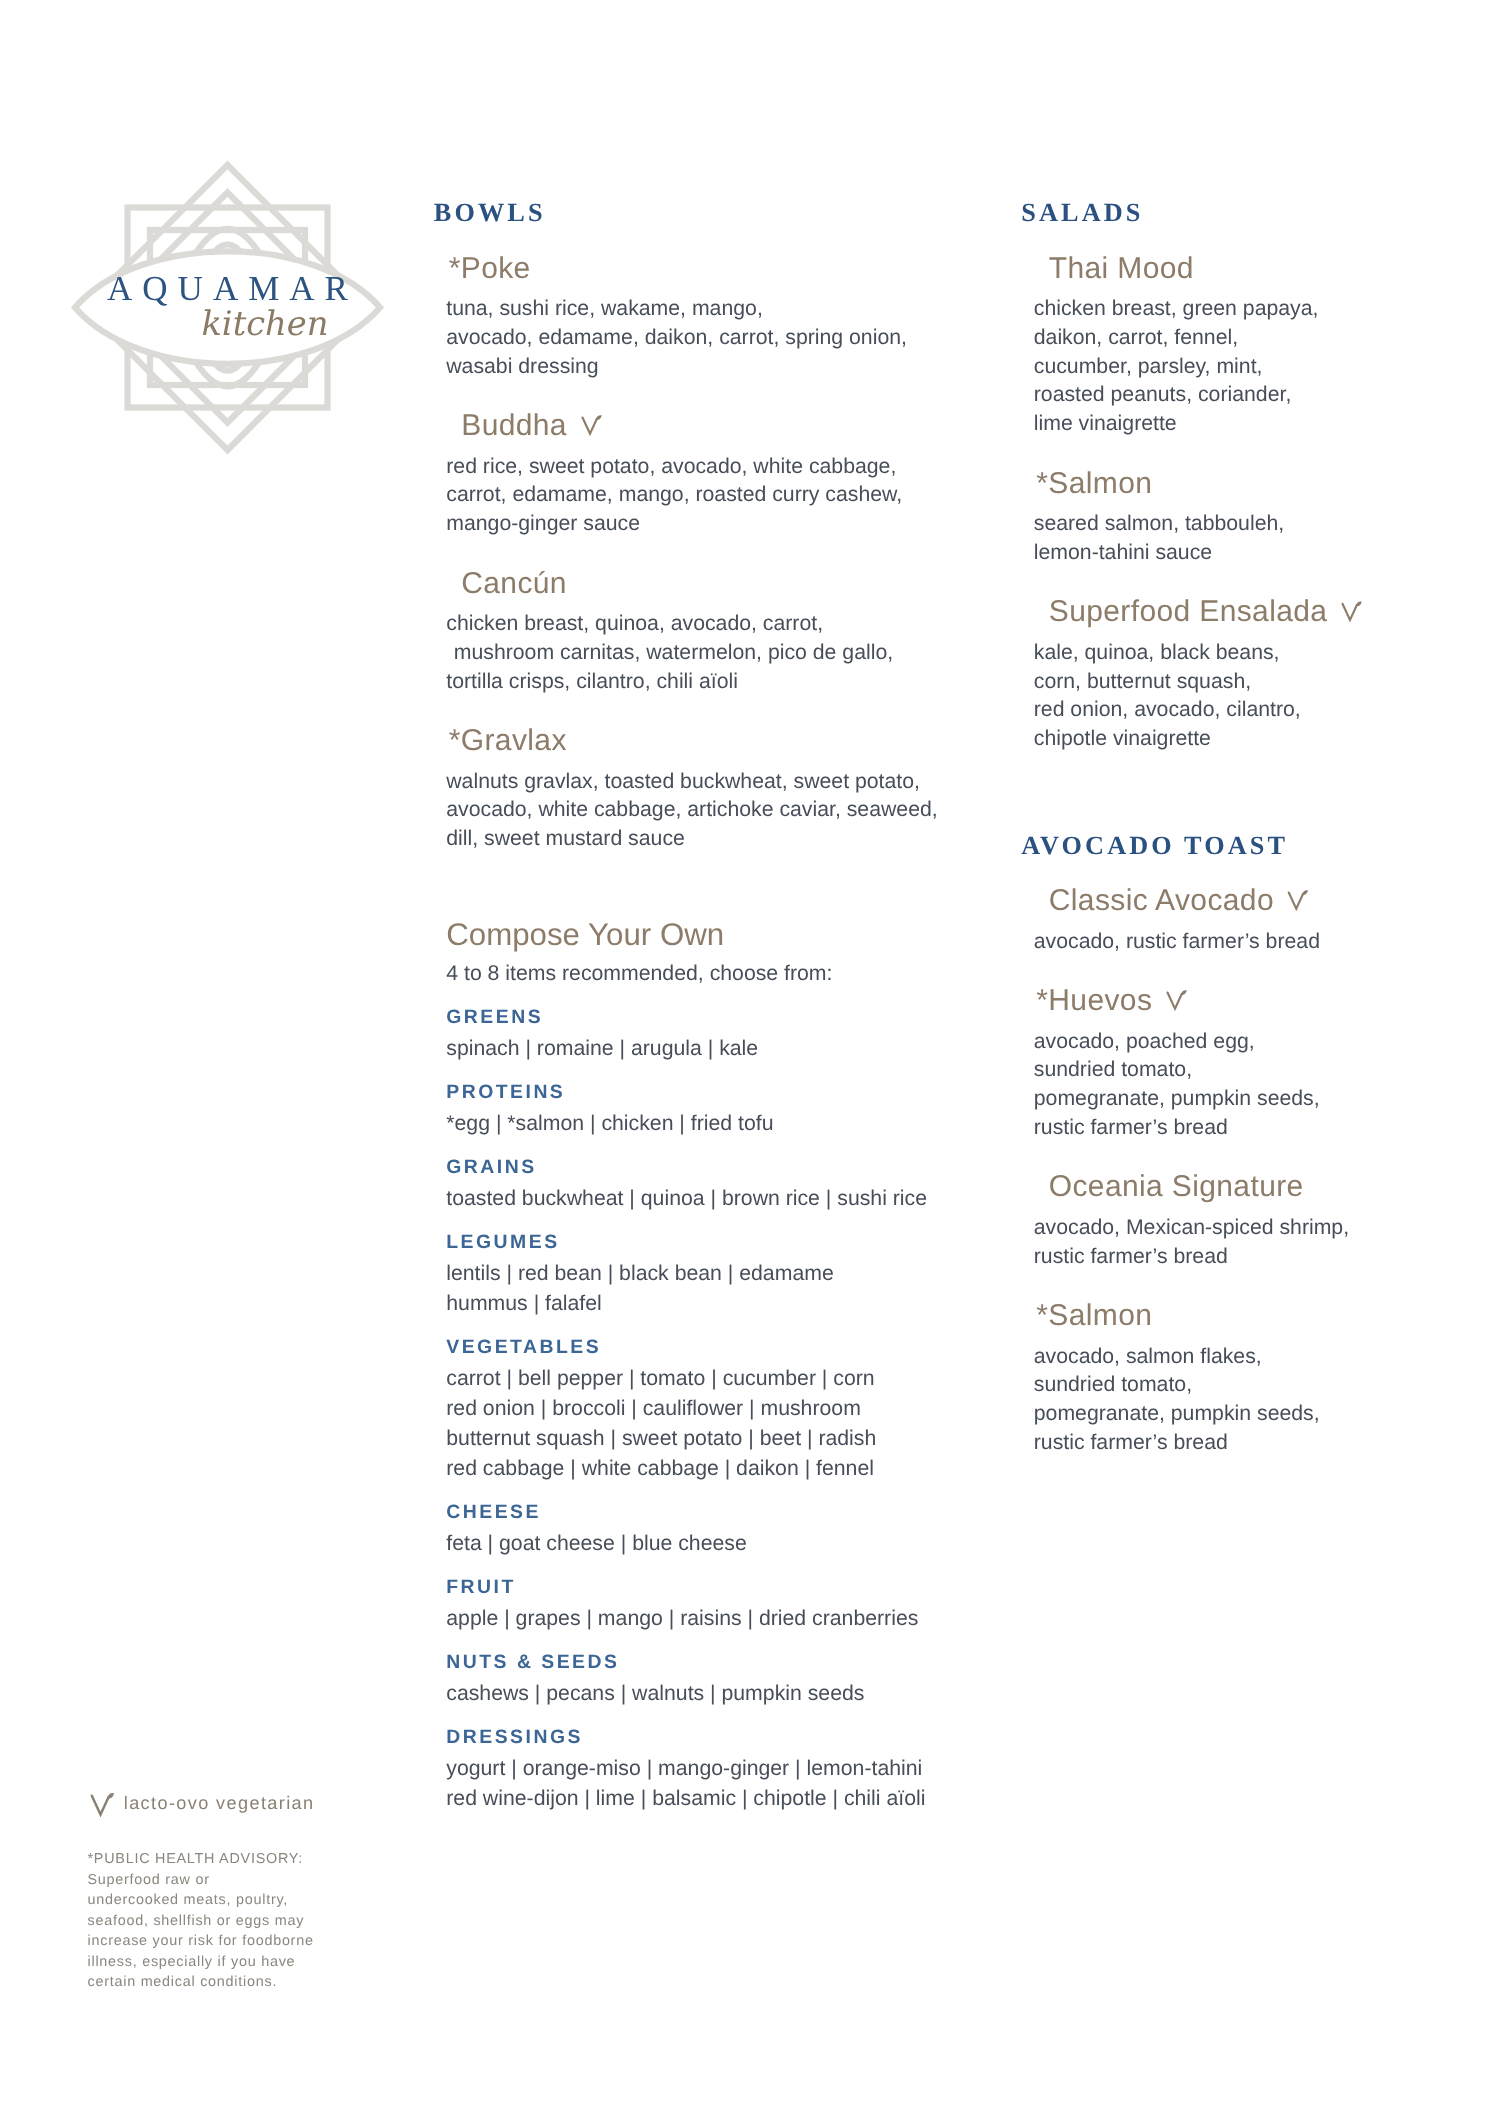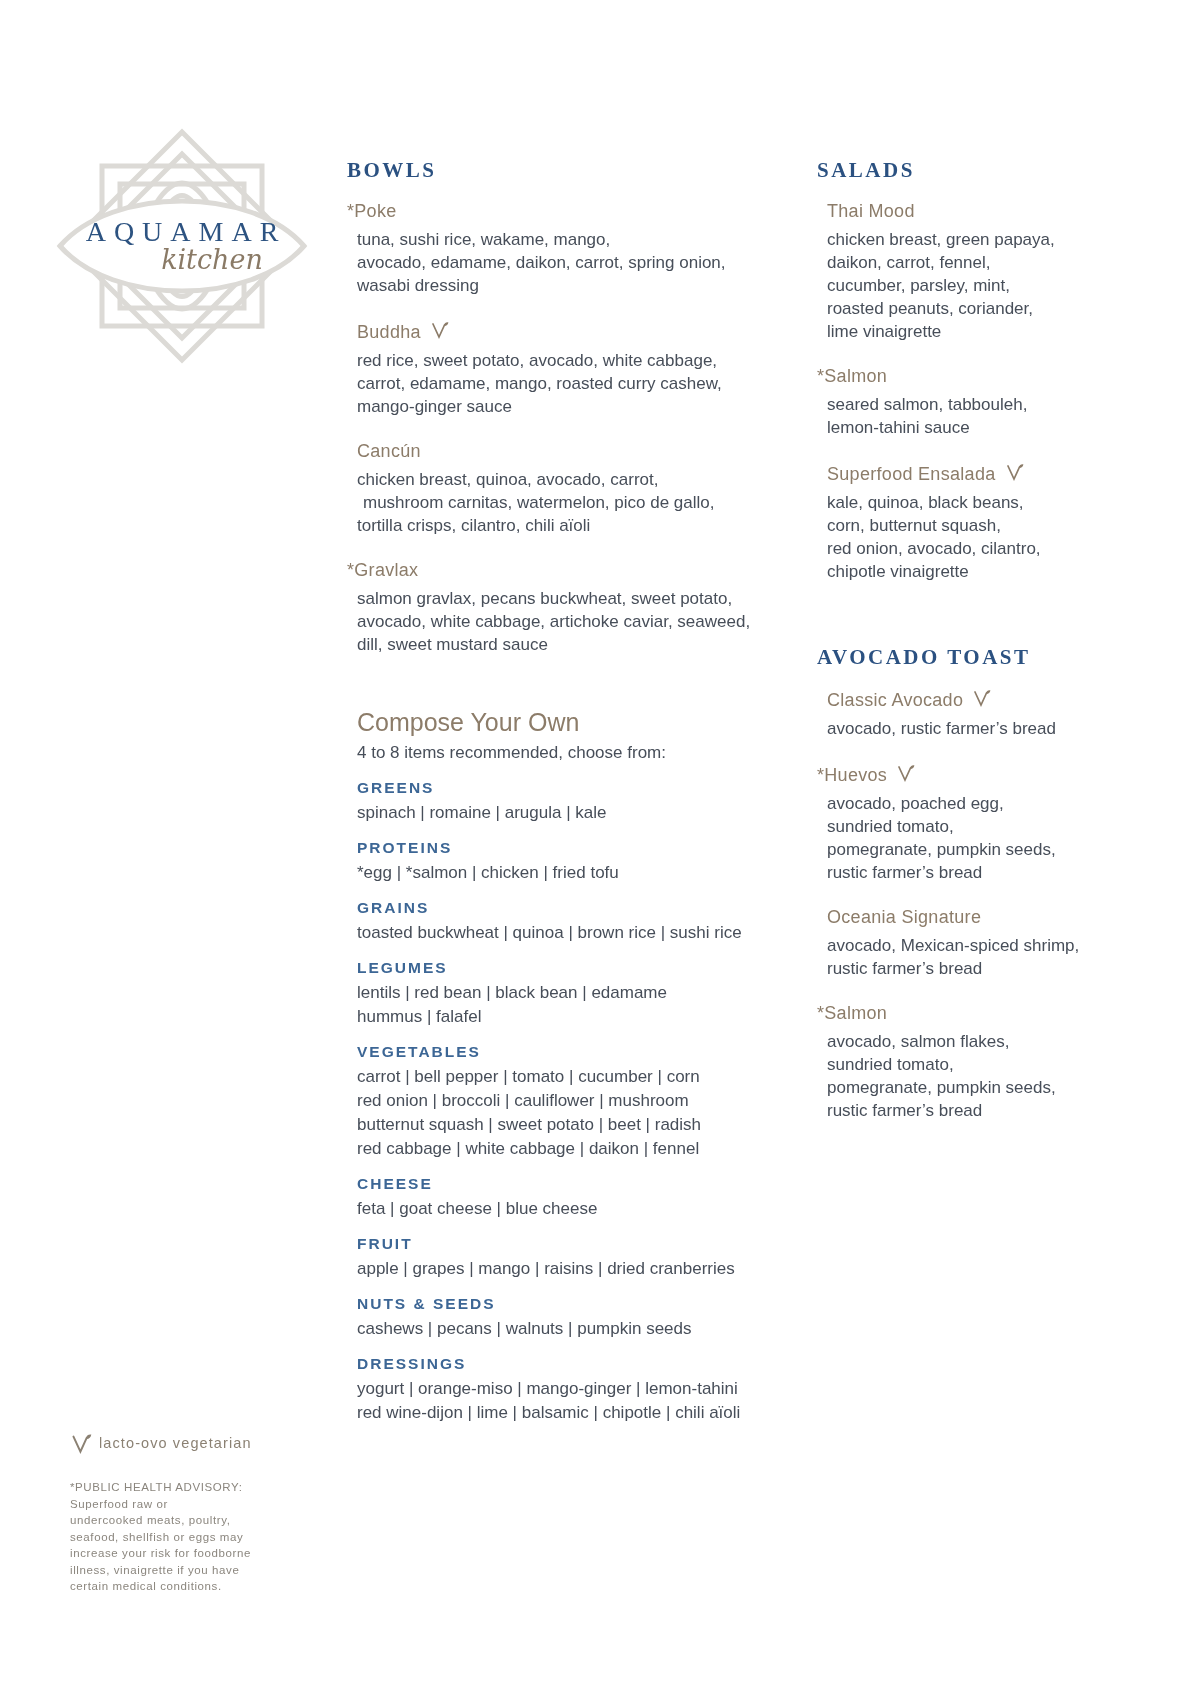--- a/index.html
+++ b/index.html
@@ -24,21 +24,21 @@
   .col{position:absolute;top:158px;}
   .col-left{left:347px;width:445px;}
   .col-right{left:817px;width:370px;}
   .section-title{
     font-family:"Liberation Serif",serif;font-weight:700;font-size:21px;
     letter-spacing:2.5px;color:#2b5181;margin:0 0 18px 0;
   }
   .menu-item{margin-bottom:23px;}
   .item-name-row{display:flex;align-items:baseline;margin-bottom:6px;}
   .item-name{
-    font-size:18px;color:#8c7c69;letter-spacing:0.3px;white-space:nowrap;
+    font-size:24px;color:#8c7c69;letter-spacing:0.3px;white-space:nowrap;margin-left:12px;
   }
   .desc-line{
     font-size:17px;line-height:23px;color:#474e59;white-space:nowrap;
     margin-left:10px;
   }
   .pad-left{padding-left:10px;}
   
   .compose{margin-top:52px;}
   .compose-title{font-size:25px;color:#8c7c69;margin:0 0 6px 0;padding-left:10px;}
   .compose-subtitle{font-size:17px;color:#474e59;margin:0 0 16px 0;padding-left:10px;}
@@ -118,21 +118,21 @@
     </div>
     <div class="desc-line" style="margin-left:0">chicken breast, quinoa, avocado, carrot,</div>
     <div class="desc-line" style="margin-left:6px">mushroom carnitas, watermelon, pico de gallo,</div>
     <div class="desc-line" style="margin-left:0">tortilla crisps, cilantro, chili aïoli</div>
   </div>
 
   <div class="menu-item">
     <div class="item-name-row">
       <span class="item-name">*Gravlax</span>
     </div>
-    <div class="desc-line">salmon gravlax, pecans buckwheat, sweet potato,</div>
+    <div class="desc-line">walnuts gravlax, toasted buckwheat, sweet potato,</div>
     <div class="desc-line">avocado, white cabbage, artichoke caviar, seaweed,</div>
     <div class="desc-line">dill, sweet mustard sauce</div>
   </div>
 
   <div class="compose">
     <div class="compose-title">Compose Your Own</div>
     <div class="compose-subtitle">4 to 8 items recommended, choose from:</div>
 
     <div class="category">
       <div class="category-label">GREENS</div>
@@ -278,16 +278,16 @@
       <path d="M13.8,5 Q14.2,0.8 18.4,1.2 Q17.6,5.4 13.8,5 Z" fill="#8b8173"></path>
     </svg>
     <span class="legend-text">lacto-ovo vegetarian</span>
   </div>
   <div class="advisory">
     <div class="advisory-line">*PUBLIC HEALTH ADVISORY:</div>
     <div class="advisory-line">Superfood raw or</div>
     <div class="advisory-line">undercooked meats, poultry,</div>
     <div class="advisory-line">seafood, shellfish or eggs may</div>
     <div class="advisory-line">increase your risk for foodborne</div>
-    <div class="advisory-line">illness, vinaigrette if you have</div>
+    <div class="advisory-line">illness, especially if you have</div>
     <div class="advisory-line">certain medical conditions.</div>
   </div>
 </div>
 
 </body></html>

